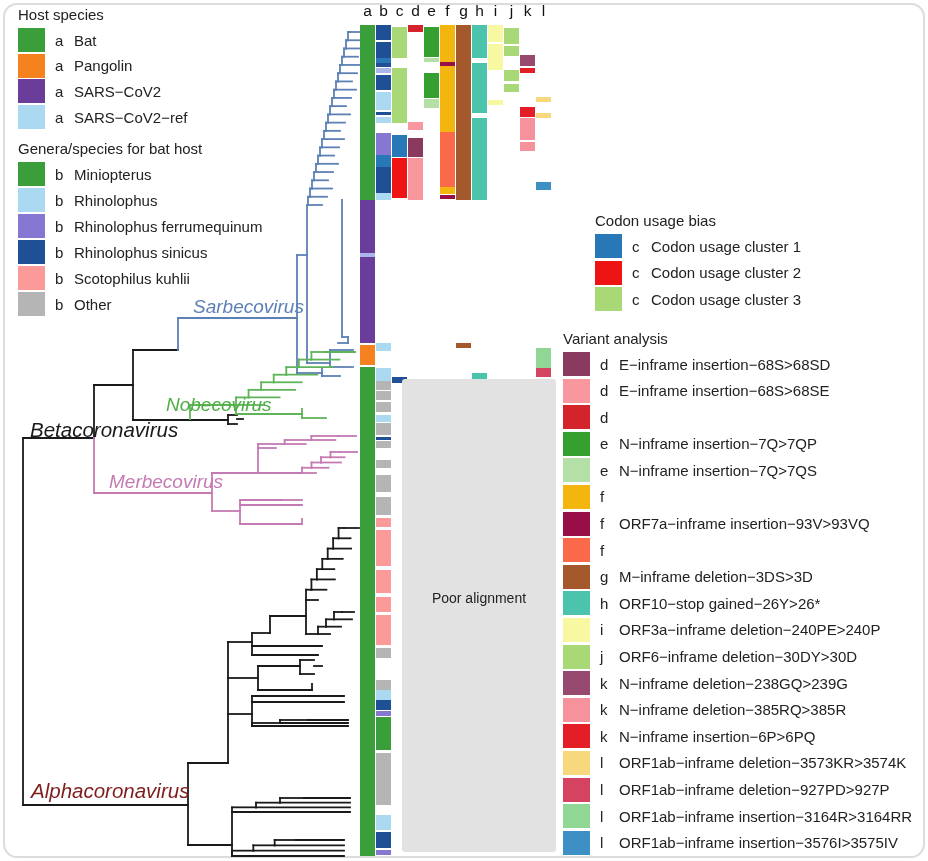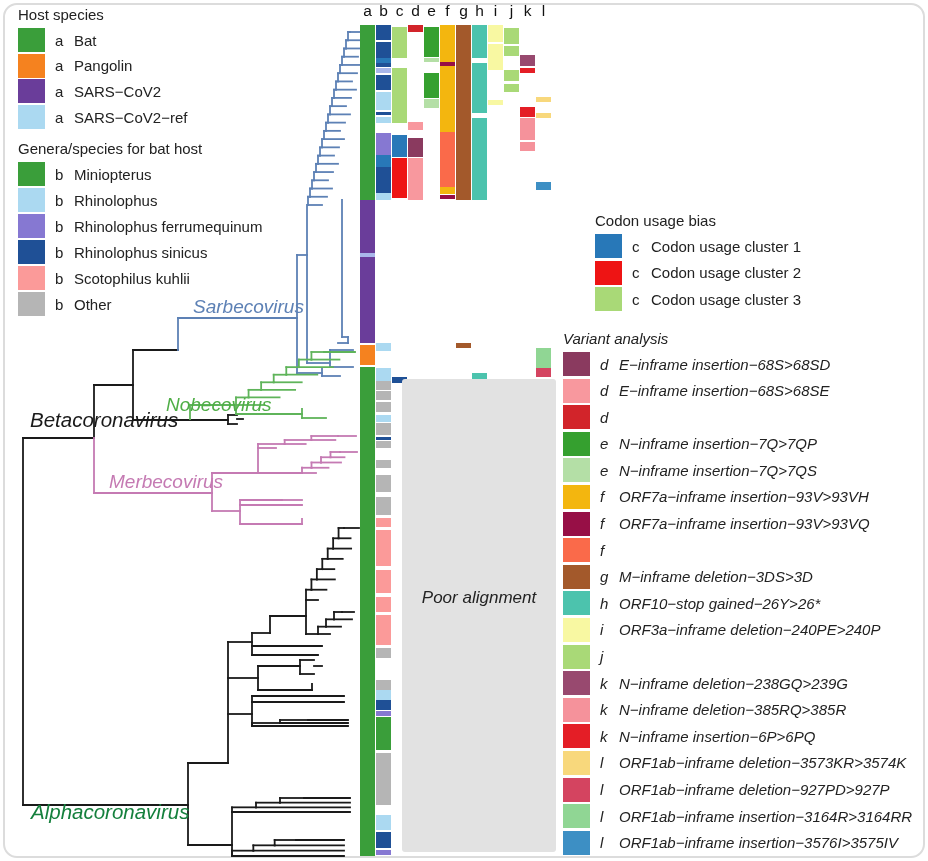--- a/index.html
+++ b/index.html
@@ -14,21 +14,21 @@
   .clade-small{font-size:19px;}
   .clade-big{font-size:20.5px;font-weight:500;}
   .legend{position:absolute;}
   .legend-title{font-size:15px;color:#222;margin-bottom:5px;white-space:nowrap;}
   .legend-row{display:flex;align-items:center;white-space:nowrap;}
   .legend-swatch{width:27px;height:24px;flex:0 0 27px;}
   .legend-letter{margin-left:10px;width:15px;font-size:15px;color:#222;}
   .legend-lab{margin-left:4px;font-size:15px;color:#222;}
   #poor-box{position:absolute;left:402px;top:379px;width:154px;height:473px;background:#e2e2e2;
             border-radius:3px;display:flex;flex-direction:column;align-items:center;justify-content:center;}
-  #poor-box .poor-line{font-size:17px;line-height:24px;color:#222;transform:translateY(-18px);font-style:italic;}
+  #poor-box .poor-line{font-size:14px;line-height:24px;color:#222;transform:translateY(-18px);}
 </style>
 </head>
 <body>
 
 <div class="stage">
   <div class="card"></div>
 
   <svg id="tree-svg" width="565" height="861">
       <line x1="23" y1="438" x2="23" y2="805" stroke="#1a1a1a" stroke-width="1.8" stroke-linecap="square"></line>
       <line x1="23" y1="438" x2="94" y2="438" stroke="#1a1a1a" stroke-width="1.8" stroke-linecap="square"></line>
@@ -462,21 +462,21 @@
           <span class="legend-lab">Codon usage cluster 2</span>
         </div>
         <div class="legend-row" style="margin-bottom: 2.6px;">
           <div class="legend-swatch" style="background: rgb(169, 217, 119);"></div>
           <span class="legend-letter">c</span>
           <span class="legend-lab">Codon usage cluster 3</span>
         </div>
       </div>
   </div>
 
-  <div class="legend" id="legend-variant" style="left:563px;top:330px;font-style:italic;">
+  <div class="legend" id="legend-variant" style="left:563px;top:330px;">
     <div class="legend-title">Variant analysis</div>
     <div class="legend-rows">
         <div class="legend-row" style="margin-bottom: 2.6px;">
           <div class="legend-swatch" style="background: rgb(138, 58, 95);"></div>
           <span class="legend-letter">d</span>
           <span class="legend-lab">E−inframe insertion−68S&gt;68SD</span>
         </div>
         <div class="legend-row" style="margin-bottom: 2.6px;">
           <div class="legend-swatch" style="background: rgb(248, 152, 158);"></div>
           <span class="legend-letter">d</span>
@@ -492,21 +492,20 @@
           <span class="legend-lab">N−inframe insertion−7Q&gt;7QP</span>
         </div>
         <div class="legend-row" style="margin-bottom: 2.6px;">
           <div class="legend-swatch" style="background: rgb(180, 223, 166);"></div>
           <span class="legend-letter">e</span>
           <span class="legend-lab">N−inframe insertion−7Q&gt;7QS</span>
         </div>
         <div class="legend-row" style="margin-bottom: 2.6px;">
           <div class="legend-swatch" style="background: rgb(243, 182, 15);"></div>
           <span class="legend-letter">f</span>
-          <span class="legend-lab">ORF7a−inframe insertion−93V&gt;93VH</span>
         </div>
         <div class="legend-row" style="margin-bottom: 2.6px;">
           <div class="legend-swatch" style="background: rgb(151, 15, 70);"></div>
           <span class="legend-letter">f</span>
           <span class="legend-lab">ORF7a−inframe insertion−93V&gt;93VQ</span>
         </div>
         <div class="legend-row" style="margin-bottom: 2.6px;">
           <div class="legend-swatch" style="background: rgb(250, 106, 74);"></div>
           <span class="legend-letter">f</span>
         </div>
@@ -521,20 +520,21 @@
           <span class="legend-lab">ORF10−stop gained−26Y&gt;26*</span>
         </div>
         <div class="legend-row" style="margin-bottom: 2.6px;">
           <div class="legend-swatch" style="background: rgb(248, 248, 162);"></div>
           <span class="legend-letter">i</span>
           <span class="legend-lab">ORF3a−inframe deletion−240PE&gt;240P</span>
         </div>
         <div class="legend-row" style="margin-bottom: 2.6px;">
           <div class="legend-swatch" style="background: rgb(169, 217, 119);"></div>
           <span class="legend-letter">j</span>
+          <span class="legend-lab">ORF6−inframe deletion−30DY&gt;30D</span>
         </div>
         <div class="legend-row" style="margin-bottom: 2.6px;">
           <div class="legend-swatch" style="background: rgb(152, 73, 111);"></div>
           <span class="legend-letter">k</span>
           <span class="legend-lab">N−inframe deletion−238GQ&gt;239G</span>
         </div>
         <div class="legend-row" style="margin-bottom: 2.6px;">
           <div class="legend-swatch" style="background: rgb(245, 146, 155);"></div>
           <span class="legend-letter">k</span>
           <span class="legend-lab">N−inframe deletion−385RQ&gt;385R</span>
@@ -563,17 +563,17 @@
           <div class="legend-swatch" style="background: rgb(61, 143, 196);"></div>
           <span class="legend-letter">l</span>
           <span class="legend-lab">ORF1ab−inframe insertion−3576I&gt;3575IV</span>
         </div>
       </div>
   </div>
 
   <div id="clade-labels">
     <div class="clade-label clade-small" style="left: 193px; top: 296px; color: rgb(93, 129, 181);">Sarbecovirus</div>
     <div class="clade-label clade-small" style="left: 166px; top: 394px; color: rgb(79, 174, 70);">Nobecovirus</div>
-    <div class="clade-label clade-big" style="left: 30px; top: 408px; color: rgb(26, 26, 26);">Betacoronavirus</div>
+    <div class="clade-label clade-big" style="left: 30px; top: 418px; color: rgb(26, 26, 26);">Betacoronavirus</div>
     <div class="clade-label clade-small" style="left: 109px; top: 471px; color: rgb(197, 122, 179);">Merbecovirus</div>
-    <div class="clade-label clade-big" style="left: 31px; top: 800px; color: #15803d;">Alphacoronavirus</div>
+    <div class="clade-label clade-big" style="left: 31px; top: 779px; color: #7f1d1d;">Alphacoronavirus</div>
   </div>
 </div>
 
 </body></html>

